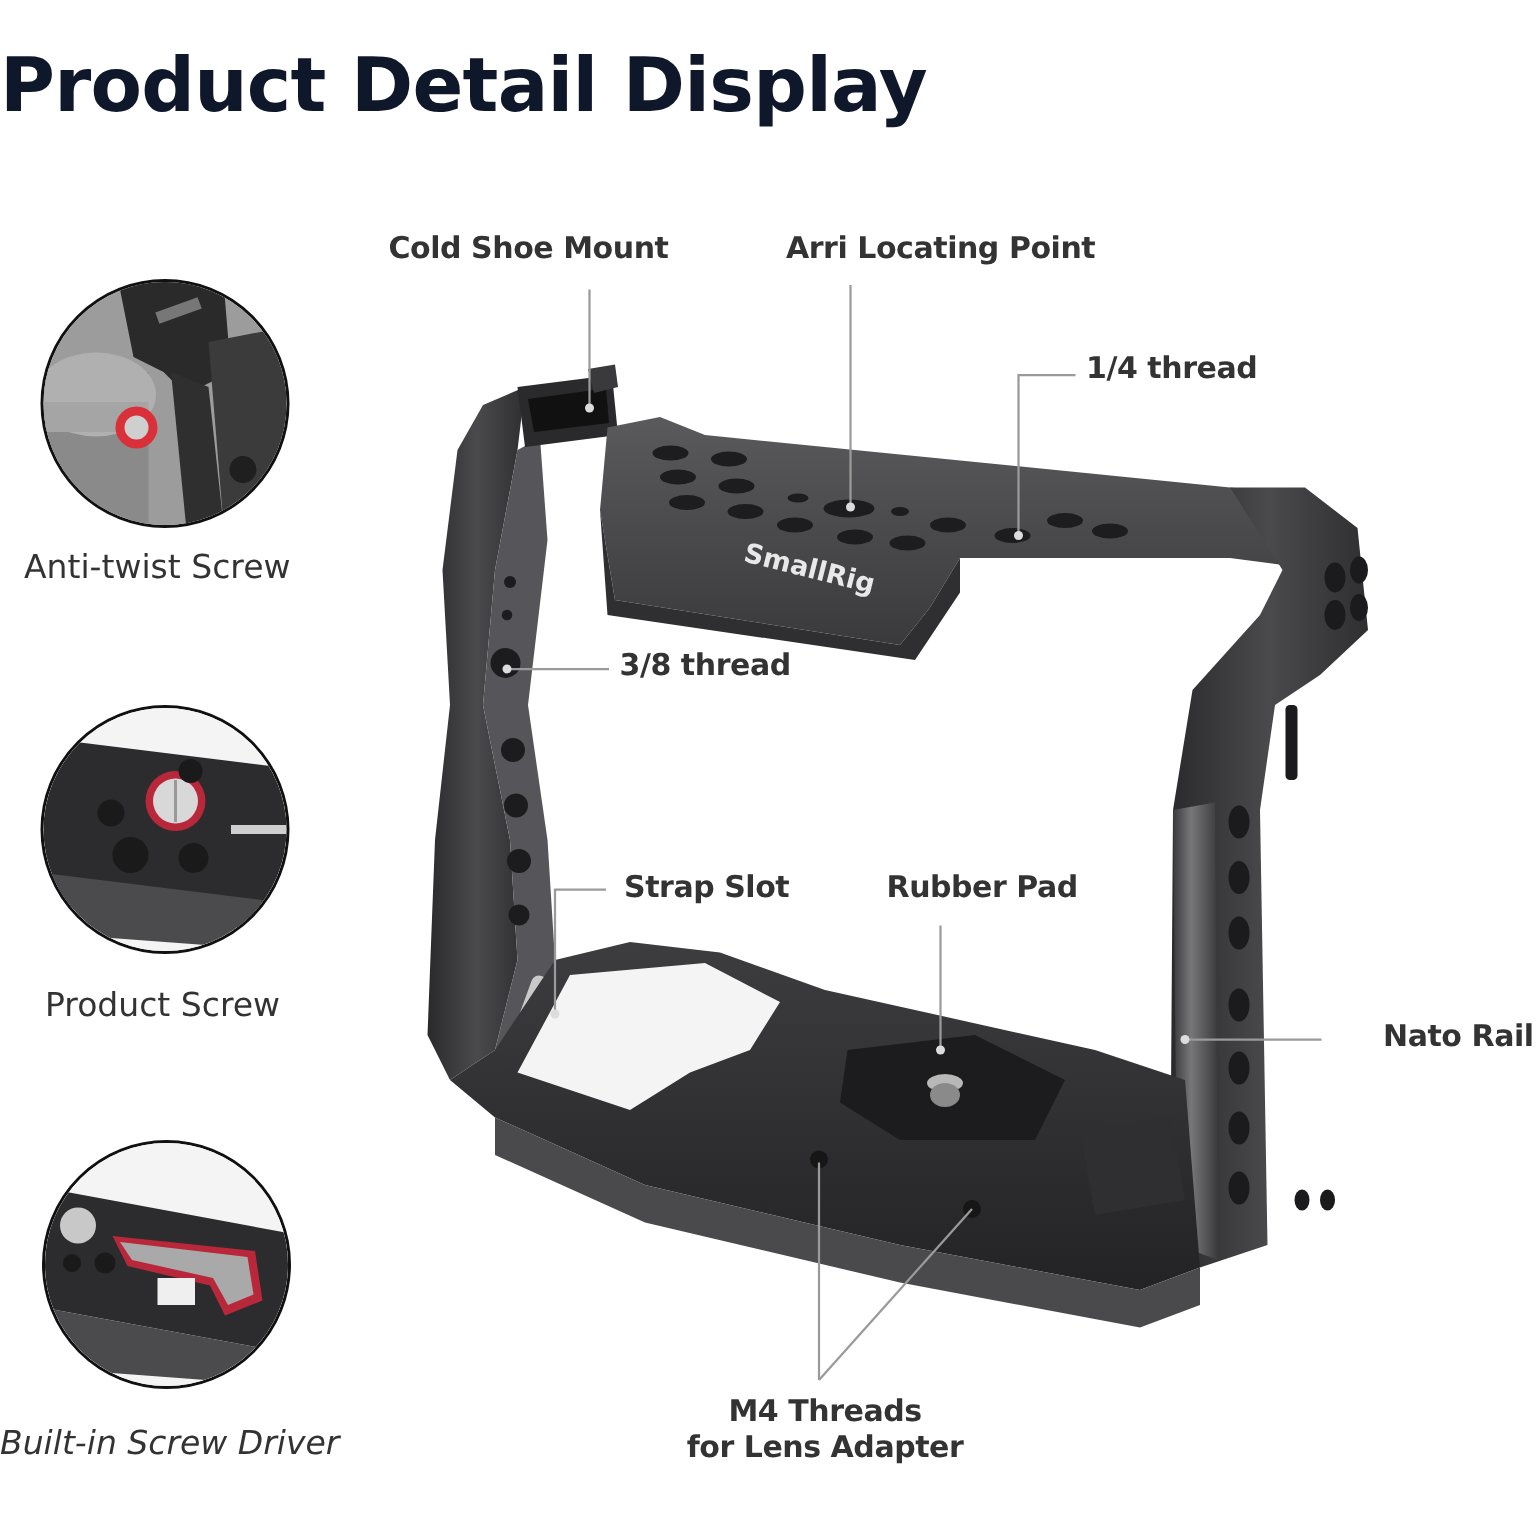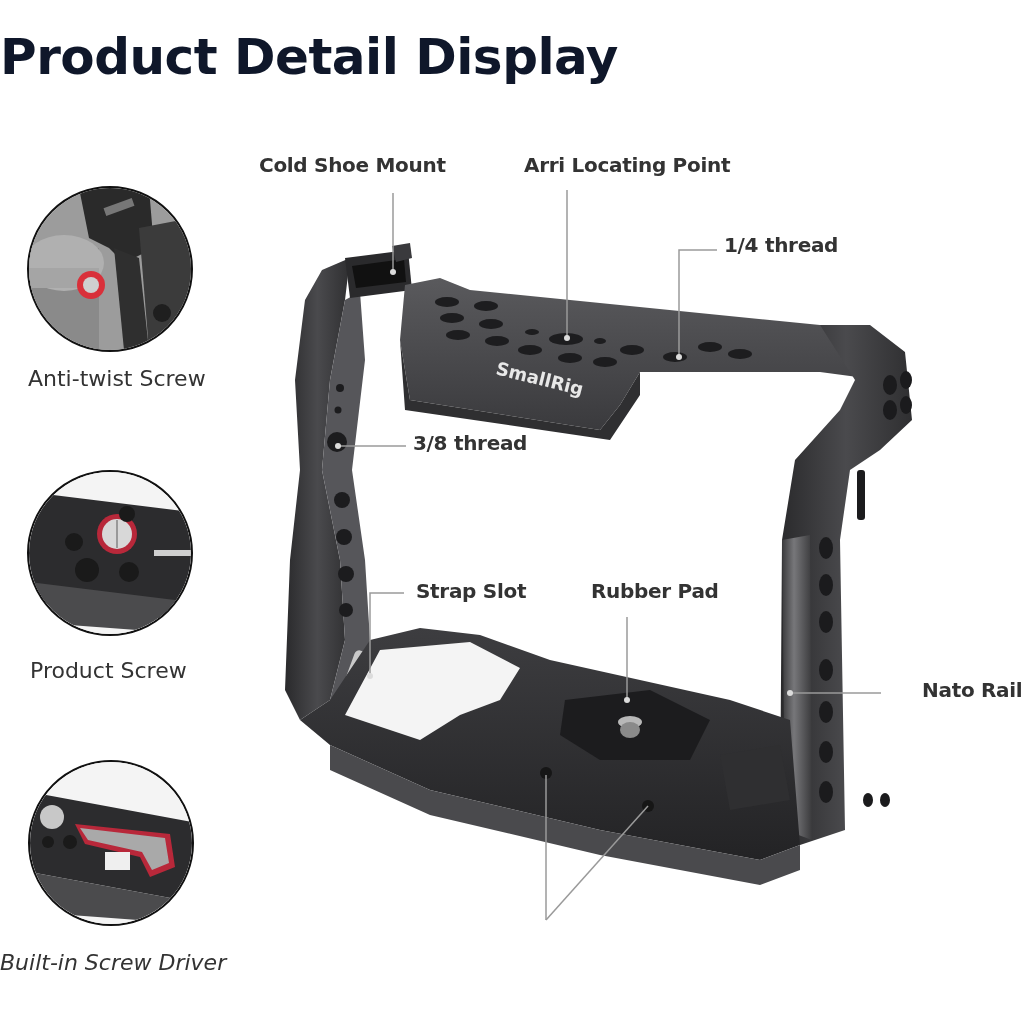--- a/index.html
+++ b/index.html
@@ -44,21 +44,21 @@
     <rect x="0" y="80" width="70" height="20" fill="#a5a5a5"></rect>
     <polygon points="50,0 120,0 125,60 95,75 80,60 60,50" fill="#2a2a2a"></polygon>
     <rect x="75" y="15" width="30" height="8" fill="#777" transform="rotate(-20 90 19)"></rect>
     <polygon points="85,60 110,70 120,162 95,162" fill="#2f2f2f"></polygon>
     <polygon points="110,40 162,30 162,162 120,162" fill="#3b3b3b"></polygon>
     <circle cx="133" cy="125" r="9" fill="#1f1f1f"></circle>
     <circle cx="62" cy="97" r="14" fill="#d9303a"></circle>
     <circle cx="62" cy="97" r="8" fill="#cfcfcf"></circle>
   </svg>
 </div>
-<div class="thumb-caption" style="left:28px; top:366px;">Anti-twist Screw</div>
+<div class="thumb-caption" style="left:16px; top:366px;">Anti-twist Screw</div>
 
 <div class="thumb" style="left:27px; top:470px;">
   <svg viewBox="0 0 162 162">
     <rect width="162" height="162" fill="#f4f4f4"></rect>
     <polygon points="0,20 162,40 162,150 0,130" fill="#2c2c2e"></polygon>
     <polygon points="0,110 162,130 162,162 0,150" fill="#4b4b4d"></polygon>
     <circle cx="88" cy="62" r="20" fill="#b8283a"></circle>
     <circle cx="88" cy="62" r="15" fill="#d8d8d8"></circle>
     <line x1="88" y1="48" x2="88" y2="76" stroke="#999" stroke-width="2"></line>
     <circle cx="45" cy="70" r="9" fill="#1a1a1a"></circle>
@@ -208,13 +208,15 @@
 </div>
 
 <div class="label" style="left:259px; top:153px;">Cold Shoe Mount</div>
 <div class="label" style="left:524px; top:153px;">Arri Locating Point</div>
 <div class="label" style="left:724px; top:233px;">1/4 thread</div>
 <div class="label" style="left:413px; top:431px;">3/8 thread</div>
 <div class="label" style="left:416px; top:579px;">Strap Slot</div>
 <div class="label" style="left:591px; top:579px;">Rubber Pad</div>
 <div class="label" style="left:890px; top:678px;margin-left:32px;">Nato Rail</div>
 <div class="label center" style="left:450px; top:928px; width:200px;">
+  <div>M4 Threads</div>
+  <div style="margin-top:0px;">for Lens Adapter</div>
 </div>
 
 </body></html>

